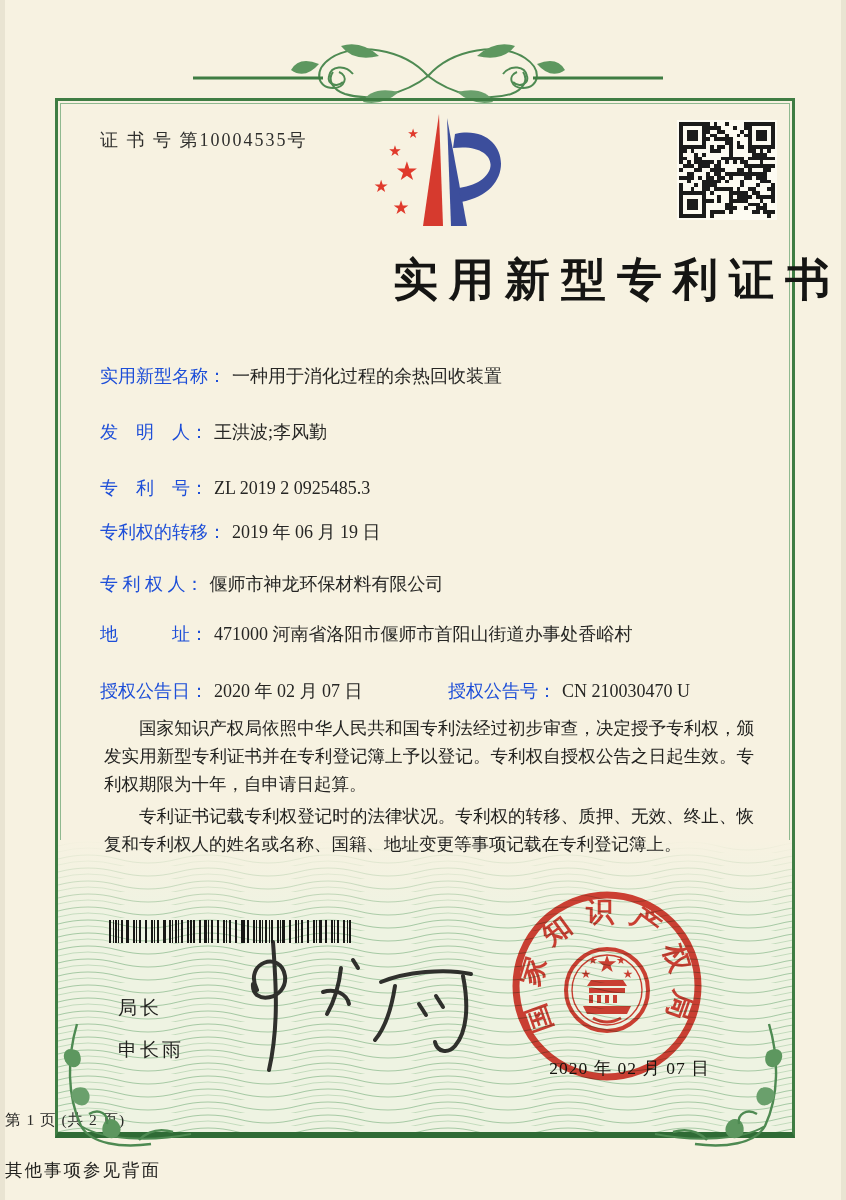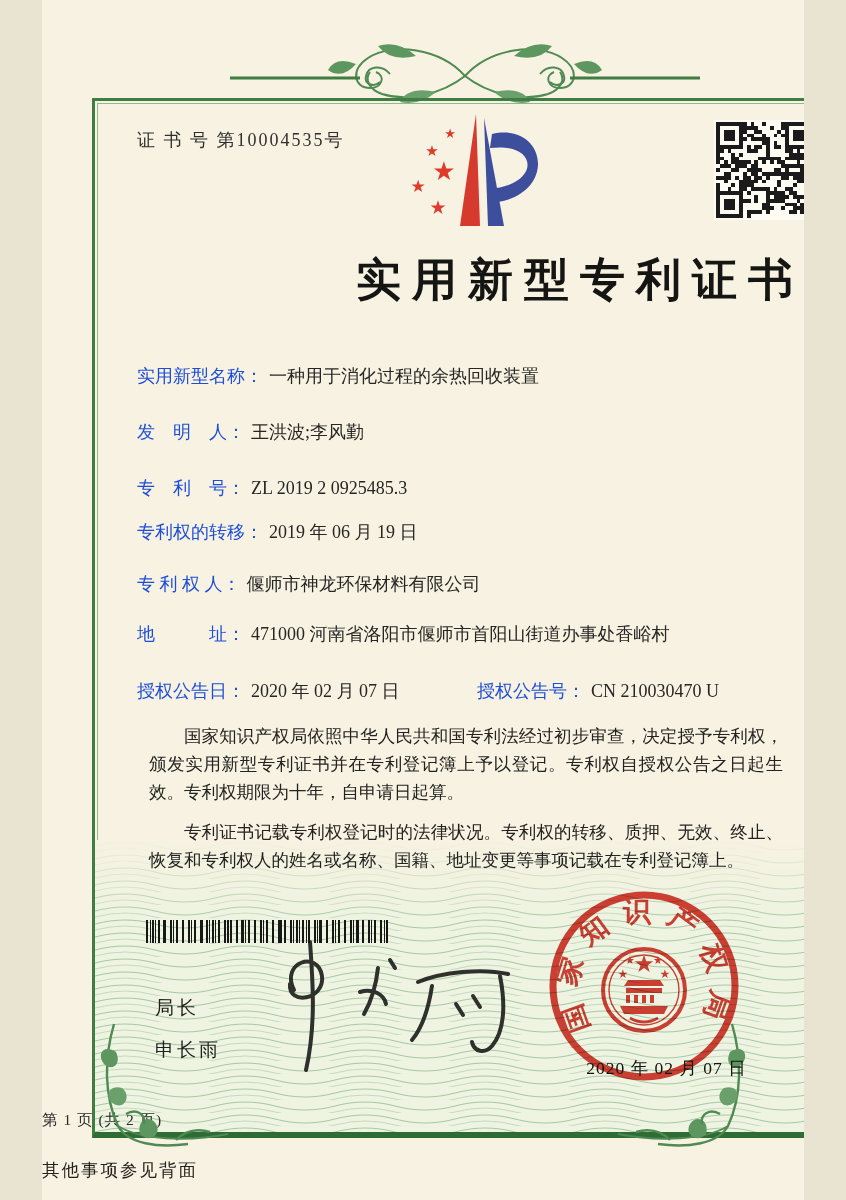--- a/index.html
+++ b/index.html
@@ -1,18 +1,18 @@
 <!DOCTYPE html>
 <html><head>
 <meta charset="utf-8">
 <style>
   html,body{margin:0;padding:0;}
   body{background:#e9e4d2;}
   .page{
-    position:relative;width:762px;height:1200px;margin:0 auto;
+    position:relative;width:836px;height:1200px;margin:0 auto;
     background:#f7f2e1;overflow:hidden;
     font-family:"Liberation Serif","DejaVu Serif",serif;
     color:#2a2a28;
   }
   
   .frame{
     position:absolute;left:50px;top:98px;width:740px;height:1040px;
     border:3px solid #3f7d43;border-bottom:6px solid #2f6b35;
     box-sizing:border-box;
   }
@@ -47,27 +47,27 @@
     position:absolute;left:0;top:250px;width:100%;
     text-align:right;font-size:45px;font-weight:bold;
     letter-spacing:11px;color:#151513;
   }
   
   .field{position:absolute;left:95px;width:660px;font-size:18px;white-space:nowrap;}
   .flabel{display:inline-block;color:#1d4ed8;}
   .fvalue{color:#262624;margin-left:6px;}
   .f0{top:364px}.f1{top:420px}.f2{top:476px}.f3{top:520px}
   .f4{top:572px}.f5{top:622px}.f6{top:679px}
-  .grant-no{position:absolute;left:340px;top:0;}
+  .grant-no{position:absolute;left:348px;top:0;}
   
   .paras{
     position:absolute;left:95px;top:710px;width:658px;
     font-size:17.5px;line-height:28px;text-align:justify;color:#222220;
   }
-  .paras p{margin:12px;text-indent:2em;}
+  .paras p{margin:4px;text-indent:2em;}
   
   .barcode{
     position:absolute;left:104px;top:920px;width:242px;height:23px;
     background-image:
       repeating-linear-gradient(90deg,#171715 0 2px,rgba(0,0,0,0) 2px 6px),
       repeating-linear-gradient(90deg,#171715 0 1px,rgba(0,0,0,0) 1px 9px),
       repeating-linear-gradient(90deg,rgba(0,0,0,0) 0 4px,#171715 4px 5px,rgba(0,0,0,0) 5px 13px);
   }
   .signer{position:absolute;left:95px;top:995px;font-size:19px;color:#1e1e1c;margin-left:18px;}
   .signer div{margin-bottom:16px;letter-spacing:3px;}

